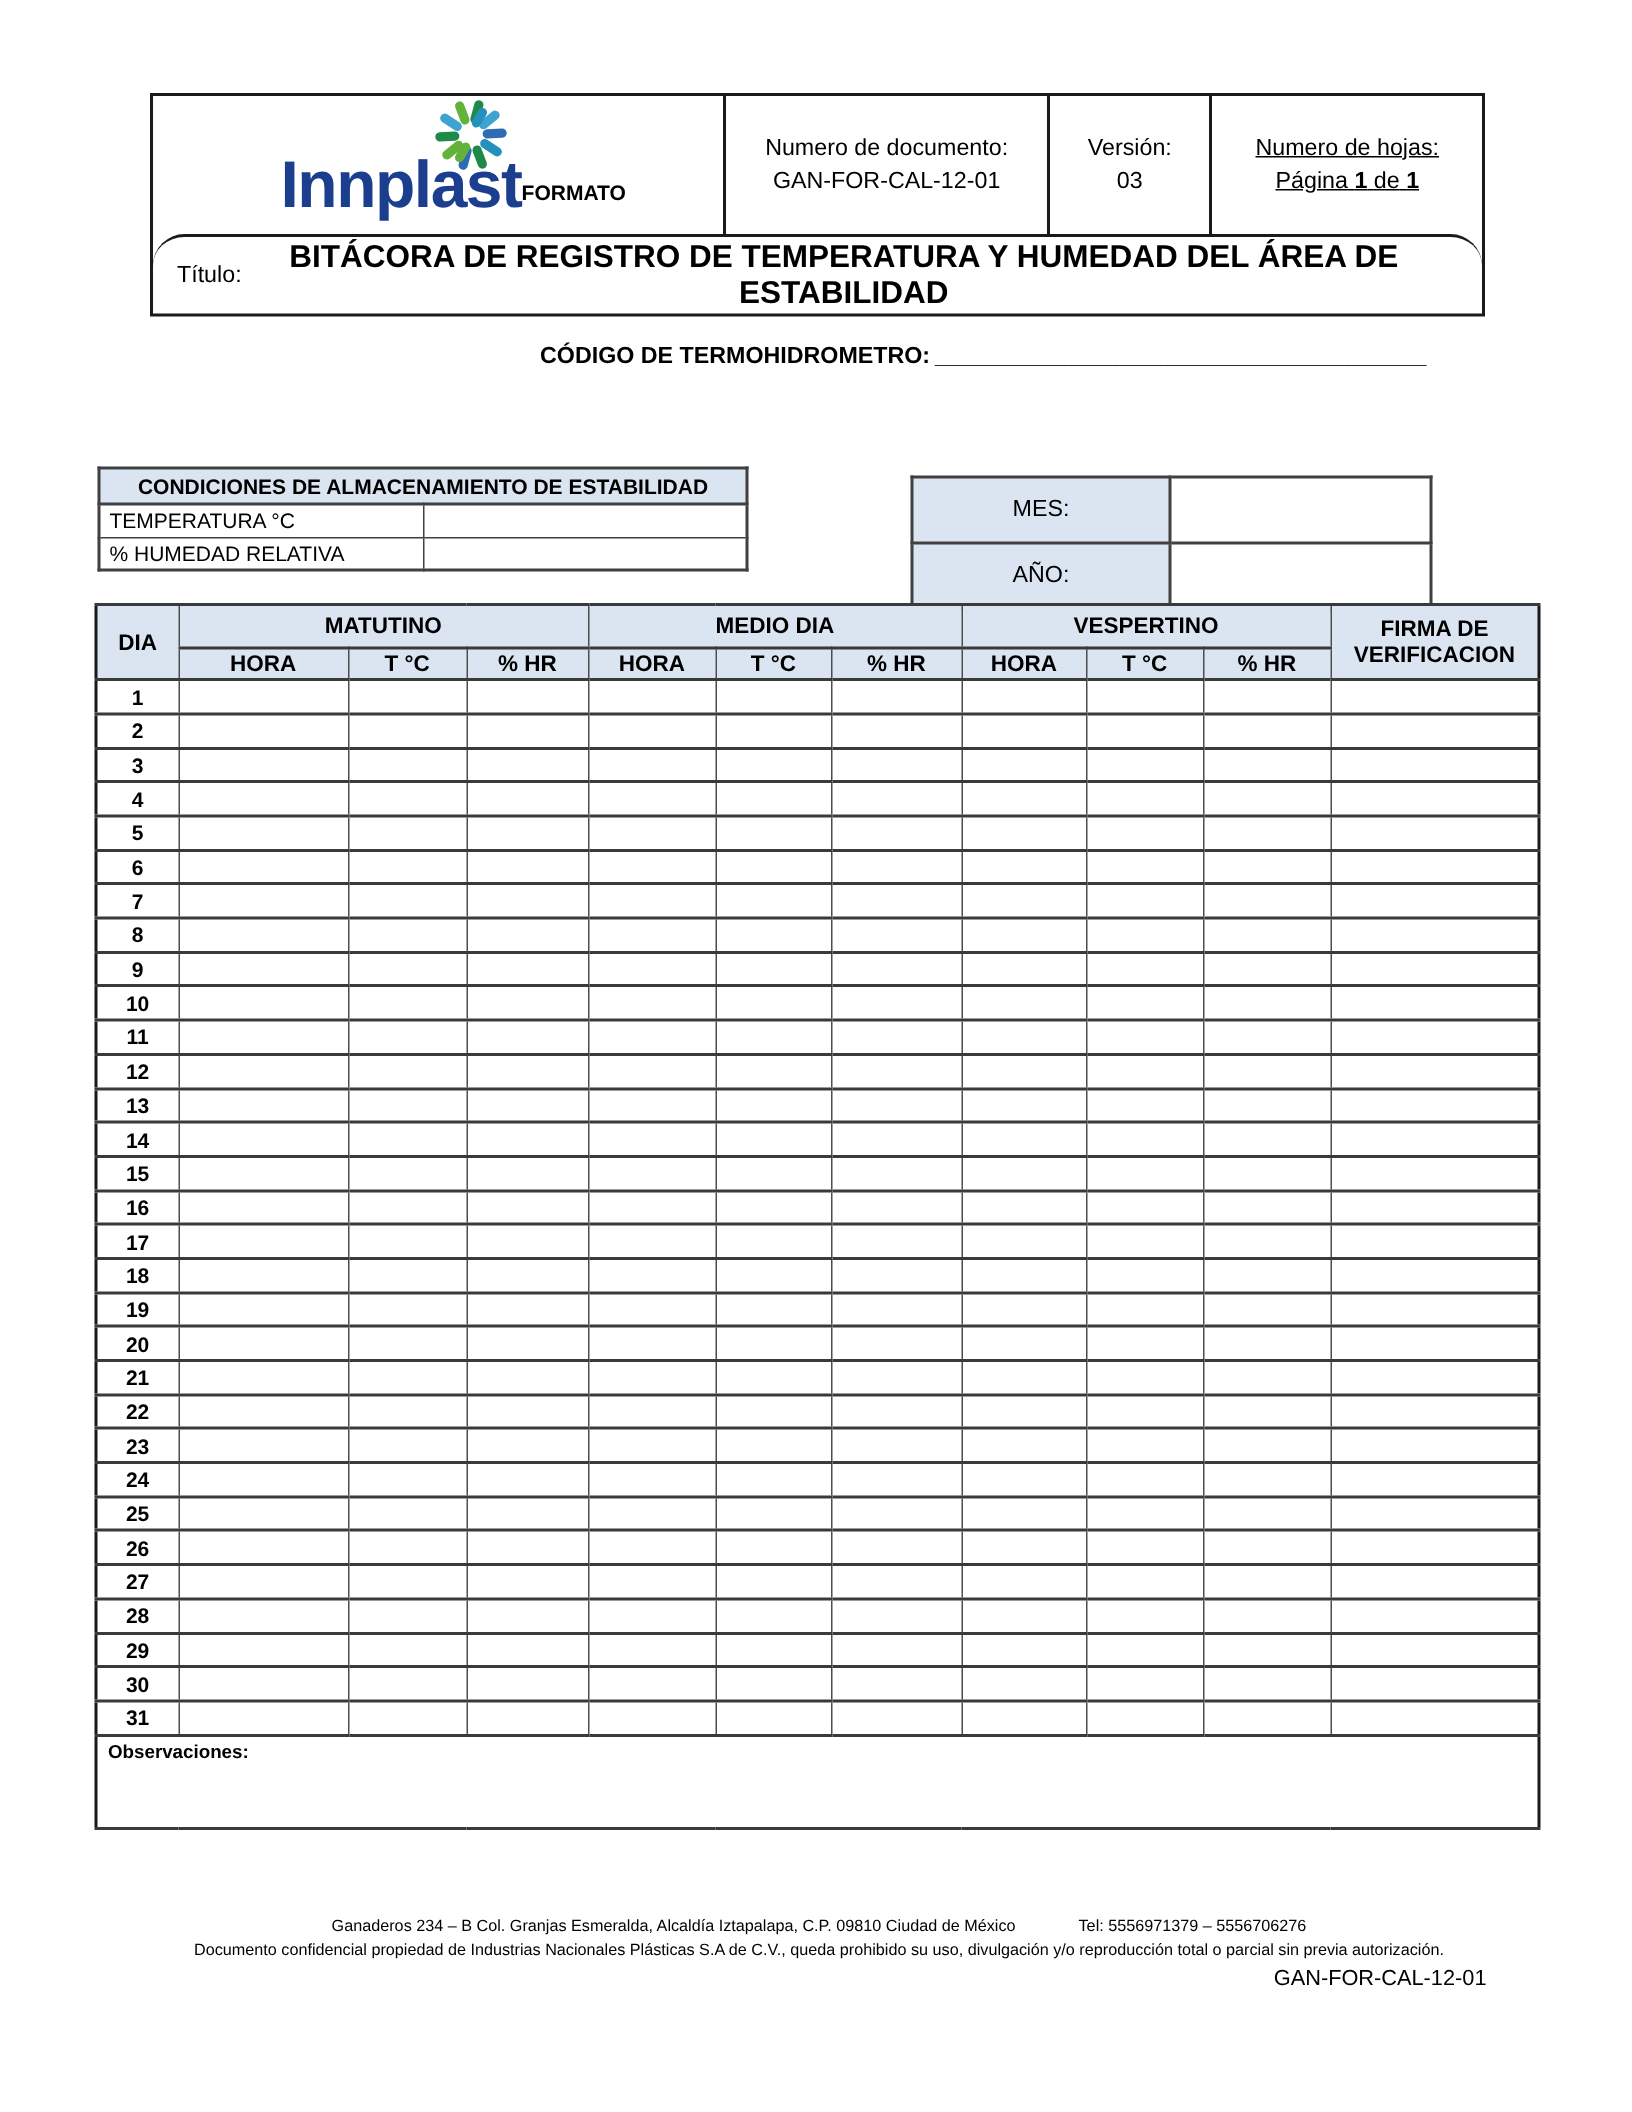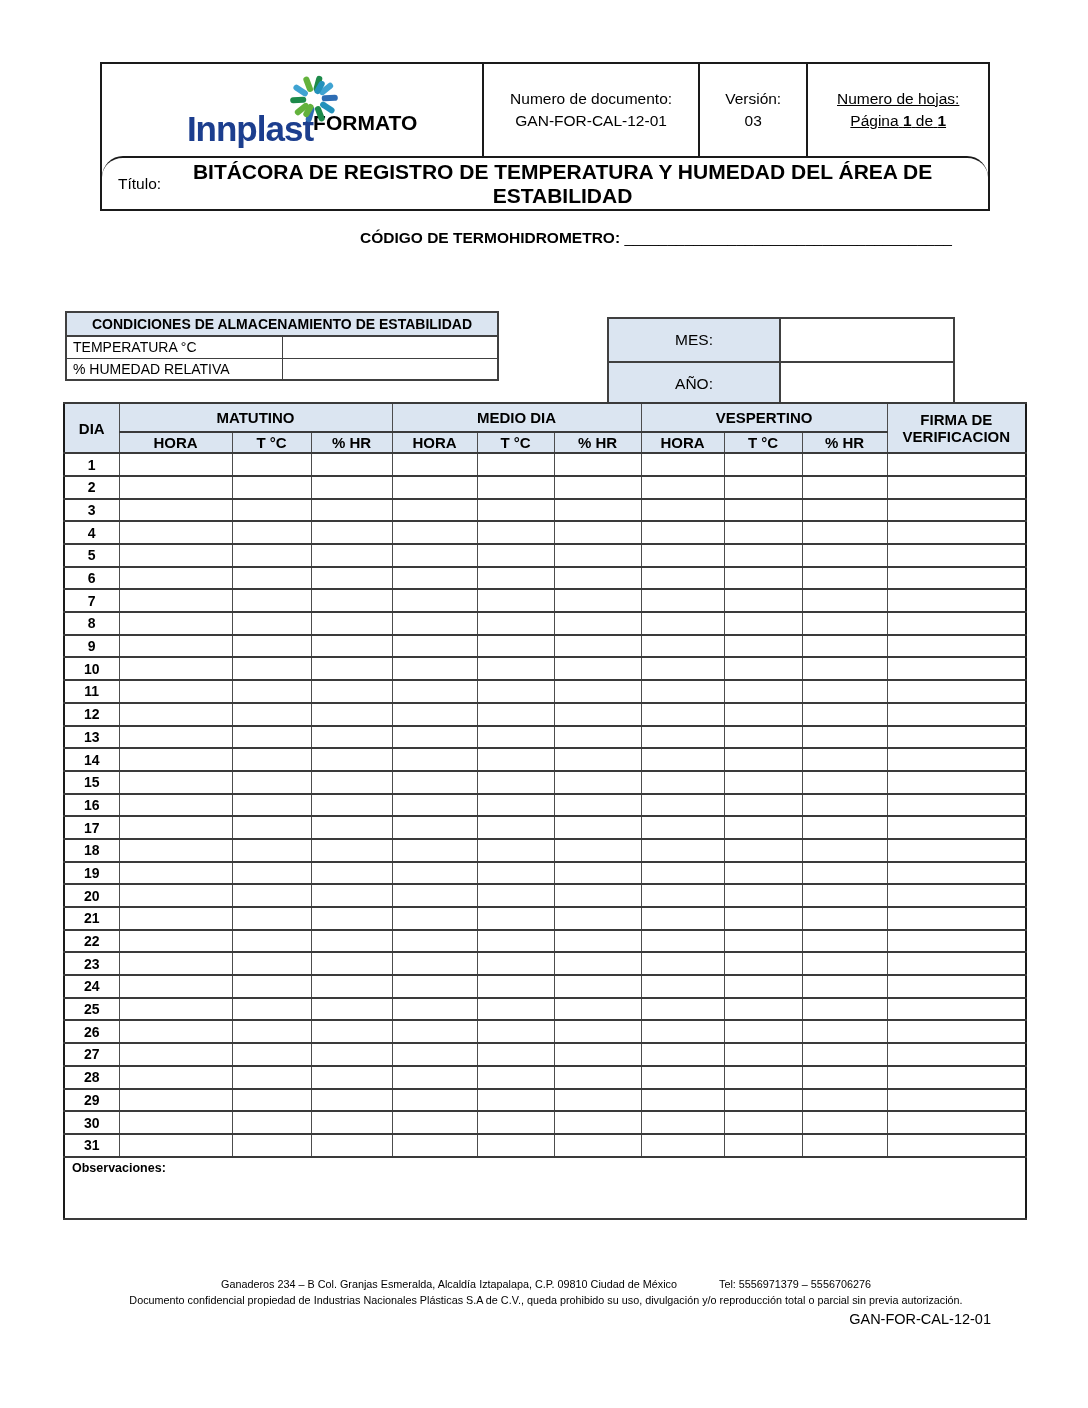--- a/index.html
+++ b/index.html
@@ -21,36 +21,36 @@
   .header-row1 { display:flex; height:92px; }
   .hcell { border-left:2px solid #1a1a1a; display:flex; flex-direction:column; justify-content:center; text-align:center; font-size:15.5px; line-height:1.45; }
   .hcell:first-child { border-left:none; }
   .cell-logo { width:389px; display:flex; flex-direction:row; align-items:flex-end; padding:0 0 10px 20px; text-align:left; }
   .cell-doc { width:221px; }
   .cell-ver { width:111px; }
   .cell-pag { width:186px;text-decoration:underline; }
   .logo-wrap { position:relative; padding-top:38px; }
   .logo-icon { position:absolute; left:98px; top:-2px; }
   .logo-text {
-    font-size:35px; font-weight:bold; color:#1c3e8e;
+    font-size:44px; font-weight:bold; color:#1c3e8e;
     letter-spacing:-1px; line-height:1;
   }
-  .formato { font-weight:bold; font-size:21px; padding-bottom:8px; }
+  .formato { font-weight:bold; font-size:14px; padding-bottom:8px; }
   .bold { font-weight:bold; }
 
   .header-row2 { display:flex; align-items:center; height:53px; border-top:2px solid #1a1a1a; font-size:15.5px;border-radius:21px; }
   .titulo-label { margin-left:16px; white-space:nowrap; }
   .titulo-text { flex:1; text-align:center; font-weight:bold; font-size:21px; white-space:pre-wrap; padding-right:24px; }
 
   
   .codigo-line {
     position:absolute; left:360px; top:229px;
     font-weight:bold; font-size:15.5px; white-space:nowrap;
   }
-  .codigo-underline { font-weight:normal; letter-spacing:0; }
+  .codigo-underline { font-weight:normal; letter-spacing:0;font-style:italic; }
 
   
   table { border-collapse:collapse;margin-top:44px; }
   .cond-table {
     position:absolute; left:65px; top:267px; width:434px;
     table-layout:fixed; font-size:14px;
   }
   .cond-table td { border:1px solid #404040; height:22px; padding:1px 6px; background:#fff; }
   .cond-table .cond-head td { background:#dbe5f1; font-weight:bold; text-align:center; height:24px; border:2px solid #404040; }
   .cond-table { border:2px solid #404040; }

